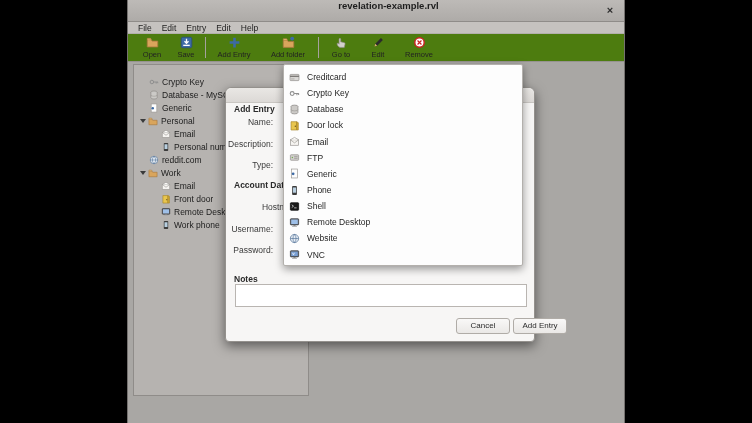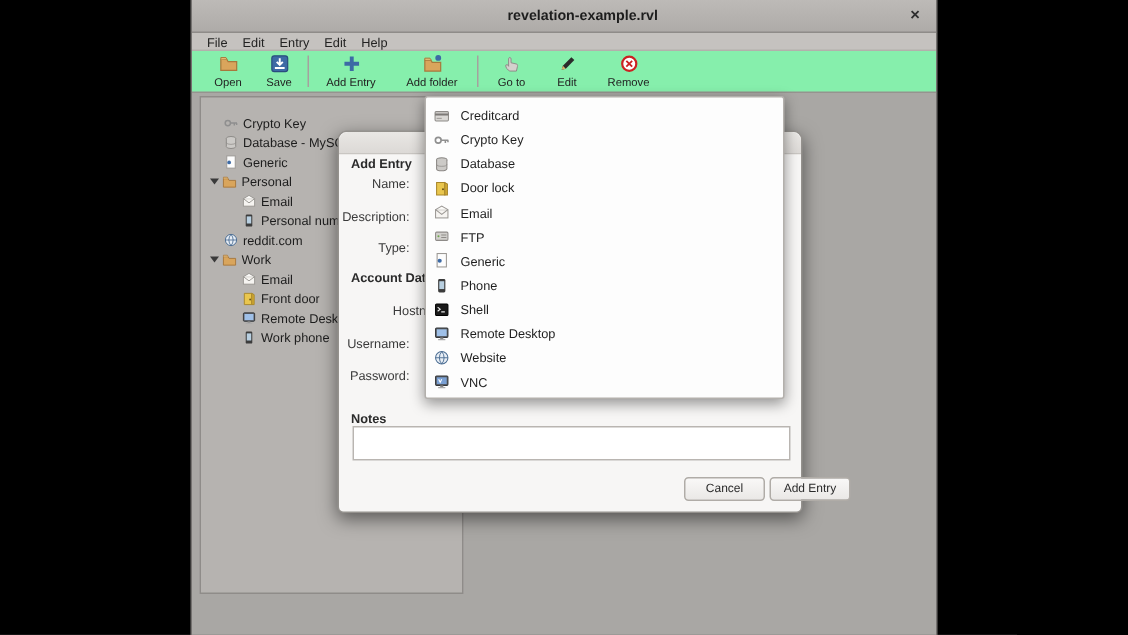--- a/index.html
+++ b/index.html
@@ -6,31 +6,31 @@
   html,body { width:752px; height:423px; overflow:hidden; background:#000;
     font-family:"Liberation Sans","DejaVu Sans",sans-serif; }
   .stage { position:absolute; left:0; top:0; width:752px; height:423px; background:#000; }
 
   
   .app-window { position:absolute; left:128px; top:0; width:496px; height:423px;
     background:#a9a7a4; box-shadow:0 0 0 1px #757270; }
 
   .titlebar { position:absolute; left:0; top:0; width:100%; height:22px;
     background:linear-gradient(#bdbab7,#aeaba8); border-bottom:1px solid #8f8c89;
-    display:flex; align-items:center; justify-content:center;padding-left:25px; }
+    display:flex; justify-content:center;padding-left:25px; }
   .titlebar .title { font-size:9.5px; font-weight:bold; color:#1d1d1d; }
   .close-btn { position:absolute; right:7px; top:4px; width:14px; height:14px;
     font-size:11px; font-weight:bold; color:#2e2e2e; text-align:center; line-height:13px; cursor:default; }
 
   .menubar { position:absolute; left:0; top:22px; width:100%; height:12px;
     background:#c5c2bf; border-bottom:1px solid #b3b0ac; display:flex; align-items:center; padding-left:5px; }
   .menu-item { font-size:8.5px; color:#222; padding:0 5px; }
 
   .toolbar { position:absolute; left:0; top:34px; width:100%; height:28px;
-    background:#86efac; border-bottom:1px solid #96938f; display:flex; align-items:stretch; padding-left:7px; }
+    background:#4d7c0f; border-bottom:1px solid #96938f; display:flex; align-items:stretch; padding-left:7px; }
   .tool-btn { display:flex; flex-direction:column; align-items:center; justify-content:center; gap:1px; }
   .tool-btn .icon { width:13px; height:13px; }
   .tool-btn .tool-label { font-size:7.5px; color:#222; white-space:nowrap; }
   .tool-sep { width:1px; background:#a5a29e; margin:3px 2px; }
 
   .content-bg { position:absolute; left:0; top:62px; width:100%; height:361px; background:#a9a7a4; }
 
   
   .sidebar { position:absolute; left:5px; top:2px; width:176px; height:332px;
     background:#b6b3b0; border:1px solid #8f8c89; }

